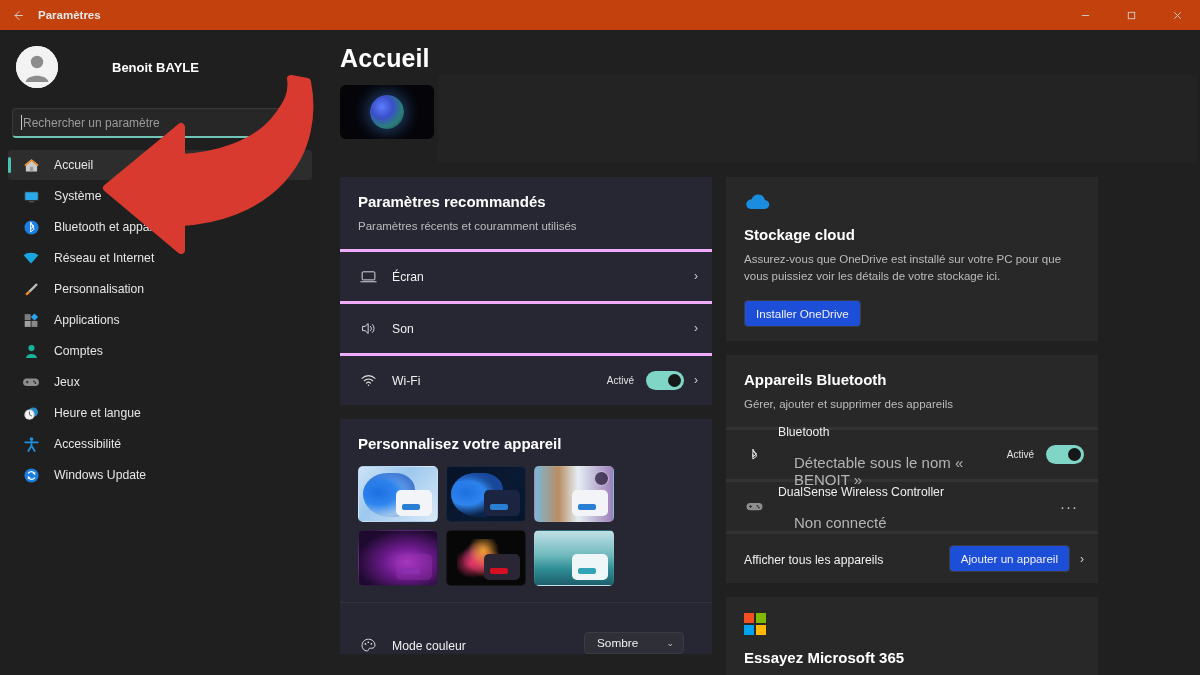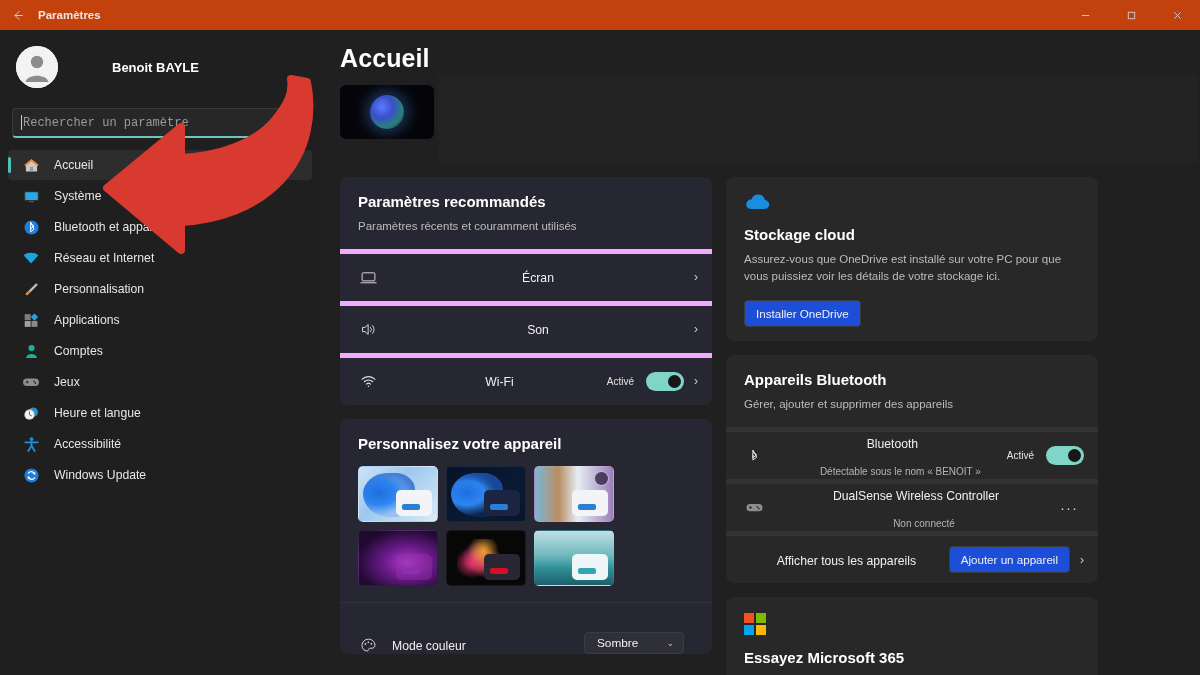--- a/index.html
+++ b/index.html
@@ -44,21 +44,21 @@
   .searchbox {
     position: relative; height: 30px; background: #272727;
     border: 1px solid #3a3a3a; border-bottom: 2px solid #6ec5b8;
     border-radius: 4px; display: flex; align-items: center; padding: 0 8px;
   }
   .searchbox .caret {
     width: 1px; height: 15px; background: #c8c8c8; margin-right: 1px;
   }
   .searchbox input {
     flex: 1; background: transparent; border: 0; outline: 0;
-    color: #d6d6d6; font-size: 12px; font-family: Liberation Mono, monospace;
+    color: #d6d6d6; font-size: 12px; font-family: Liberation Sans, sans-serif;
   }
   .searchbox input::placeholder { color: #9b9b9b; }
   .search-icon { color: #c9c9c9; font-size: 12px; margin-left: 4px; }
 
   .navlist { margin-top: 6px; padding: 0 8px; }
   .navitem {
     position: relative; height: 30px; display: flex; align-items: center;
     border-radius: 4px; padding-left: 14px; margin-bottom: 1px; cursor: default;
   }
   .navitem.selected { background: #2d2d2d; }
@@ -97,40 +97,40 @@
     transform: translate(-50%,-50%); border-radius: 50%;
     background: radial-gradient(circle at 35% 35%, #5b7dff 0%, #3a4fc9 35%, #2b7f7a 65%, #16343f 100%);
     box-shadow: 0 0 14px 4px rgba(60,120,200,.45);
   }
 
   .columns { display: flex; gap: 14px; padding: 22px 0 0 20px; }
   .col-left { width: 372px; }
   .col-right { width: 372px; }
 
   .card {
-    background: #272733; border-radius: 8px; margin-bottom: 14px;
+    background: #272733; border-radius: 0; margin-bottom: 14px;
     overflow: hidden;
   }
   .card.dark { background: #282828; }
   .card-head { padding: 16px 18px 14px 18px; }
   .card-title { font-size: 15px; font-weight: 700; color: #fff; }
   .card-sub { font-size: 11.5px; color: #bcbcbc; margin-top: 8px; line-height: 1.45; }
 
   .row {
     display: flex; align-items: center; height: 52px; padding: 0 14px 0 18px;
-    border-top: 5px solid #f0abfc; cursor: default; text-align: center;
+    border-top: 3px solid #f0abfc; cursor: default;
   }
   .card.dark .row { border-top-color: #333333; }
   .row-ico {
     width: 20px; flex: none; display: flex; align-items: center;
     justify-content: center; color: #e2e2e2; margin-right: 14px;
   }
   .row-text { flex: 1; min-width: 0; }
   .row-label { font-size: 12.2px; color: #f0f0f0; }
-  .row-sublabel { font-size: 10px; color: #b4b4b4; margin-top: 14px; padding-left: 16px; }
+  .row-sublabel { font-size: 15px; color: #b4b4b4; margin-top: 14px; padding-left: 16px; }
   .row-state { font-size: 10px; color: #e2e2e2; margin-right: 12px; }
   .chev { color: #cdcdcd; font-size: 12px; margin-left: 10px; }
   .dots { color: #cfcfcf; font-size: 15px; letter-spacing: 1px; padding: 0 6px; }
 
   .toggle {
     width: 38px; height: 19px; border-radius: 10px; background: #7fd6c6;
     position: relative; flex: none;
   }
   .toggle .knob {
     position: absolute; right: 3px; top: 3px; width: 13px; height: 13px;

